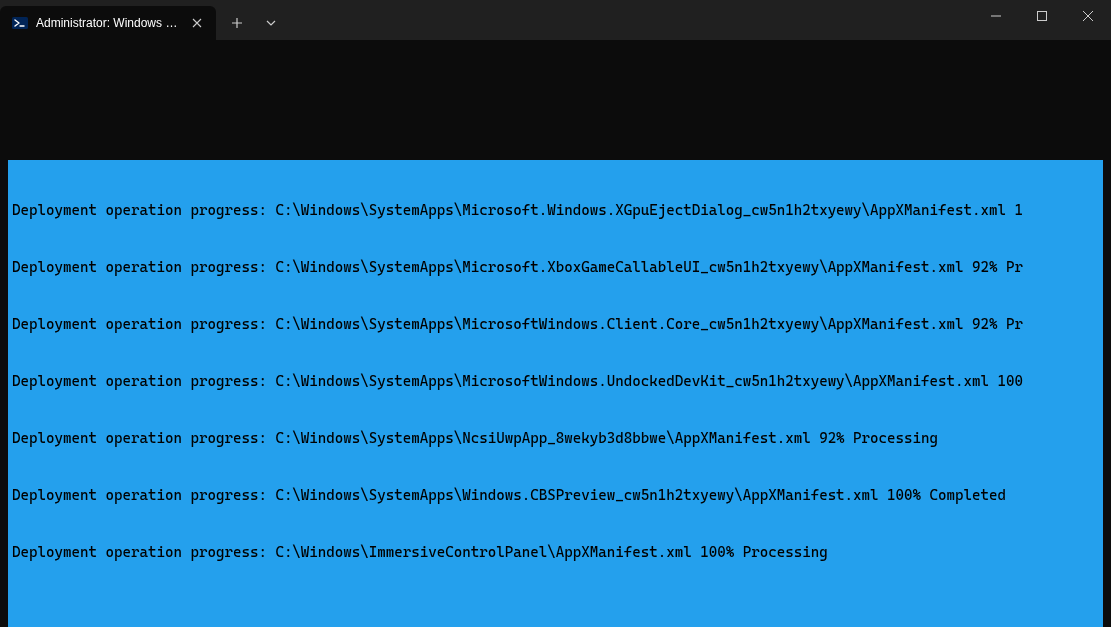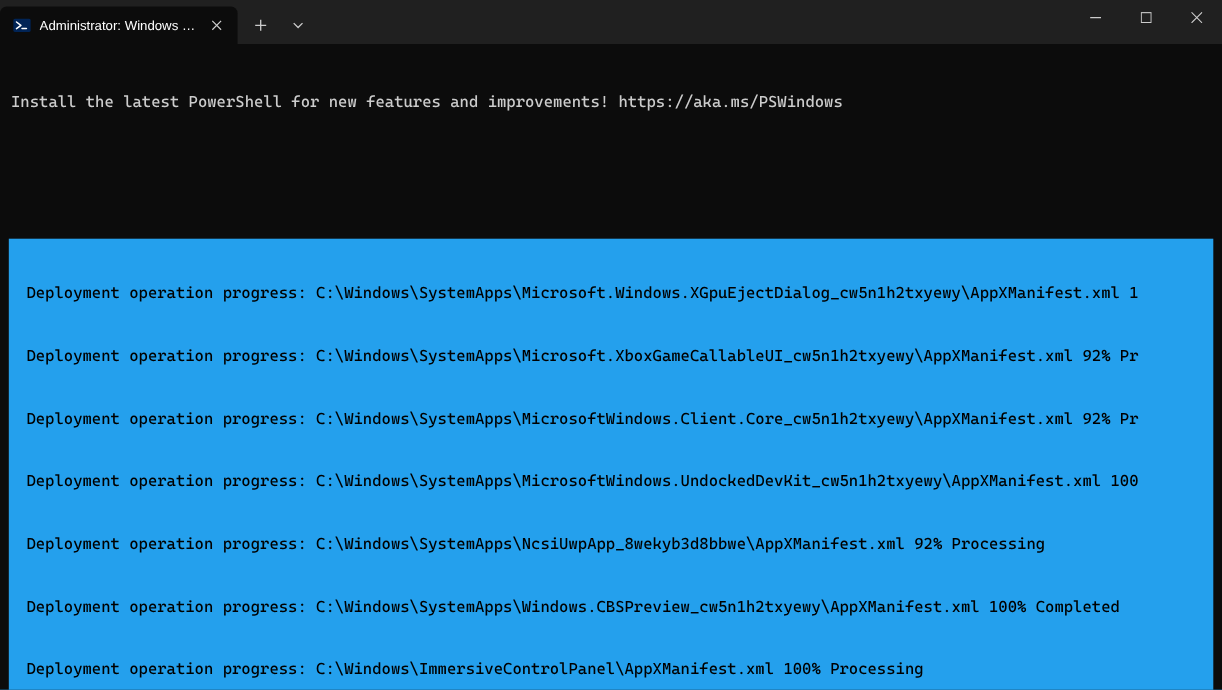--- a/index.html
+++ b/index.html
@@ -69,21 +69,21 @@
   .line { white-space: pre; overflow: hidden; }
   .info-line { color: #cccccc; }
   .spacer { height: 19px; }
 
   .progress-block {
     background: #24a0ed;
     color: #000000;
     margin: 0 -2px 0 -2px;
     padding: 3px 2px 3px 4px;
   }
-  .progress-block .line { color: #000000; margin-left: 12px; }
+  .progress-block .line { color: #000000; }
 
   
   svg { display: block; }
 </style>
 </head>
 <body>
 
 <div class="titlebar">
   <div class="tab-strip">
     <div class="tab">
@@ -127,21 +127,20 @@
     </span>
     <span class="window-btn close">
       <svg width="10" height="10" viewBox="0 0 10 10">
           <path d="M0 0 L10 10 M10 0 L0 10" stroke="#cccccc" stroke-width="1"></path>
         </svg>
     </span>
   </div>
 </div>
 
 <div class="terminal">
-  <div class="line info-line">Install the latest PowerShell for new features and improvements! https://aka.ms/PSWindows</div>
   <div class="spacer"></div>
 
   <div class="progress-block">
     <div class="line">Deployment operation progress: C:\Windows\SystemApps\Microsoft.Windows.XGpuEjectDialog_cw5n1h2txyewy\AppXManifest.xml 1</div>
     <div class="line">Deployment operation progress: C:\Windows\SystemApps\Microsoft.XboxGameCallableUI_cw5n1h2txyewy\AppXManifest.xml 92% Pr</div>
     <div class="line">Deployment operation progress: C:\Windows\SystemApps\MicrosoftWindows.Client.Core_cw5n1h2txyewy\AppXManifest.xml 92% Pr</div>
     <div class="line">Deployment operation progress: C:\Windows\SystemApps\MicrosoftWindows.UndockedDevKit_cw5n1h2txyewy\AppXManifest.xml 100</div>
     <div class="line">Deployment operation progress: C:\Windows\SystemApps\NcsiUwpApp_8wekyb3d8bbwe\AppXManifest.xml 92% Processing</div>
     <div class="line">Deployment operation progress: C:\Windows\SystemApps\Windows.CBSPreview_cw5n1h2txyewy\AppXManifest.xml 100% Completed</div>
     <div class="line">Deployment operation progress: C:\Windows\ImmersiveControlPanel\AppXManifest.xml 100% Processing</div>

